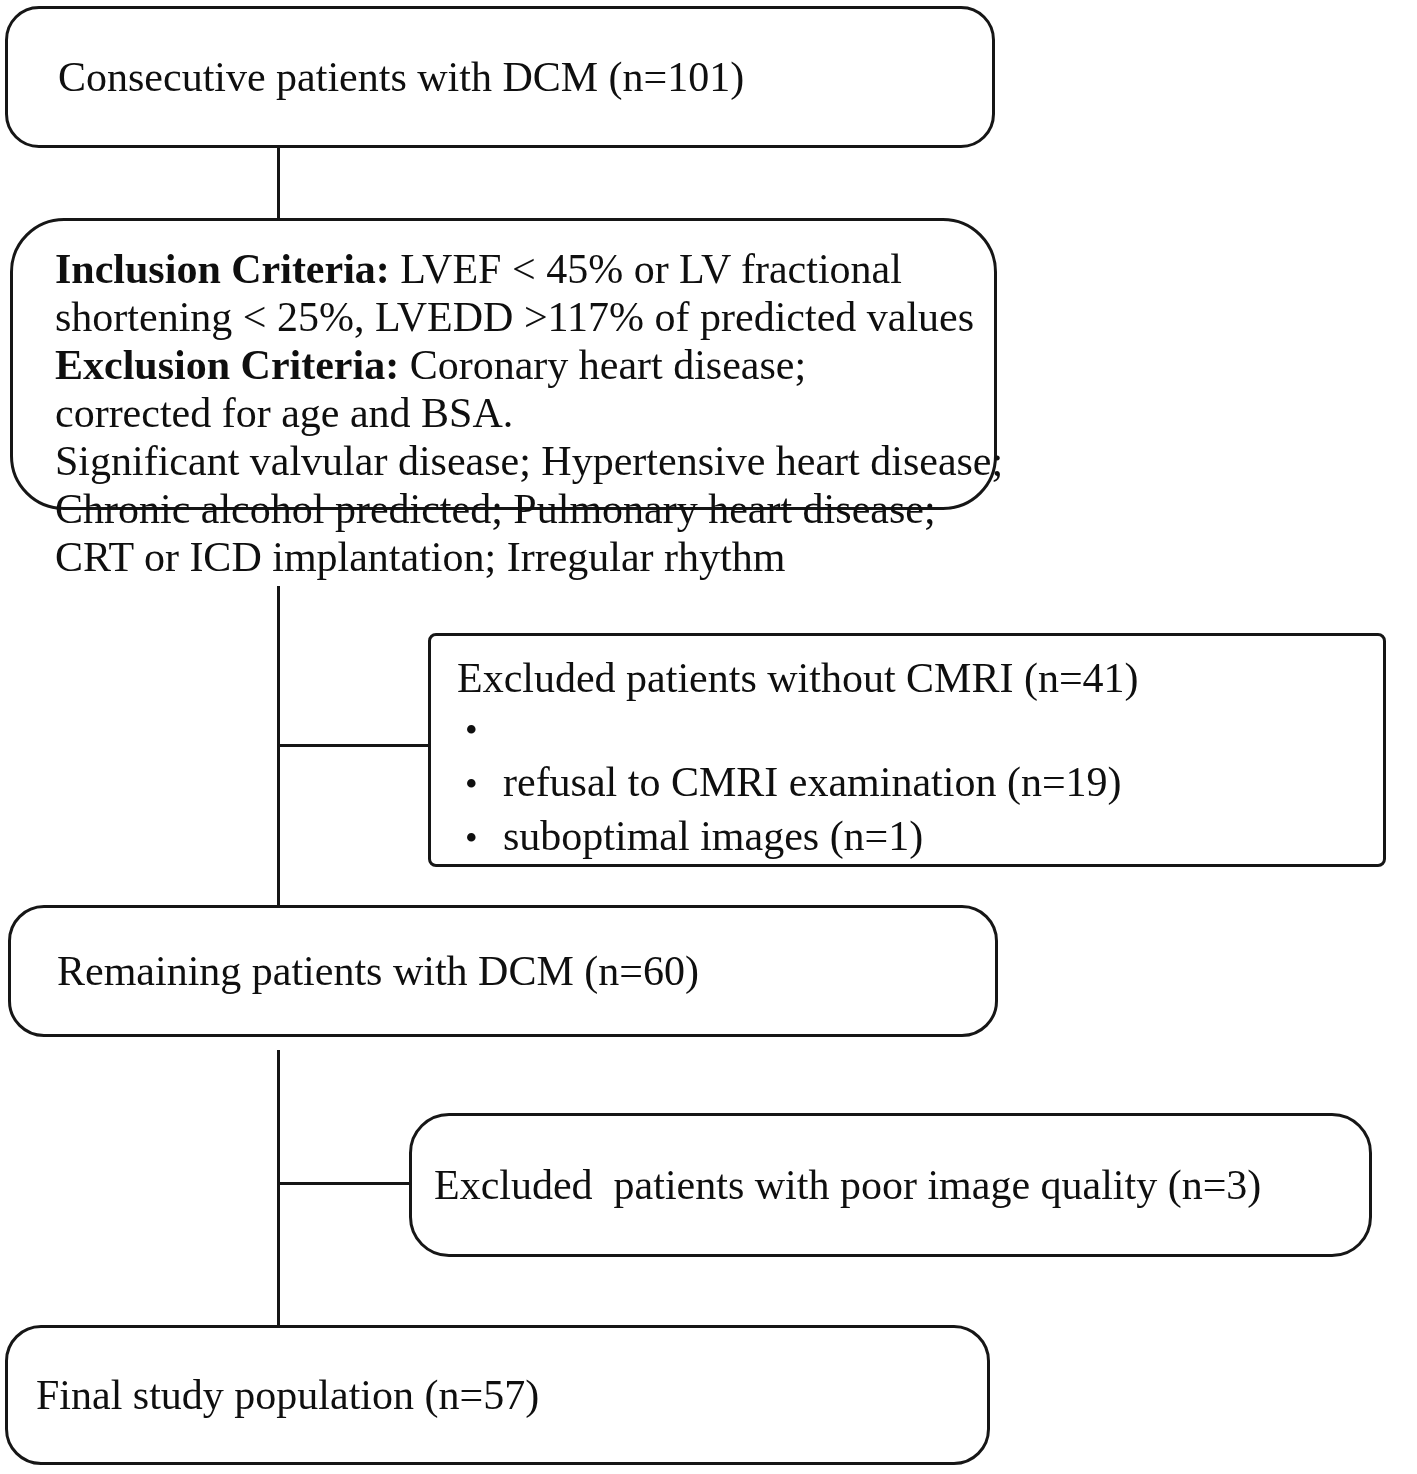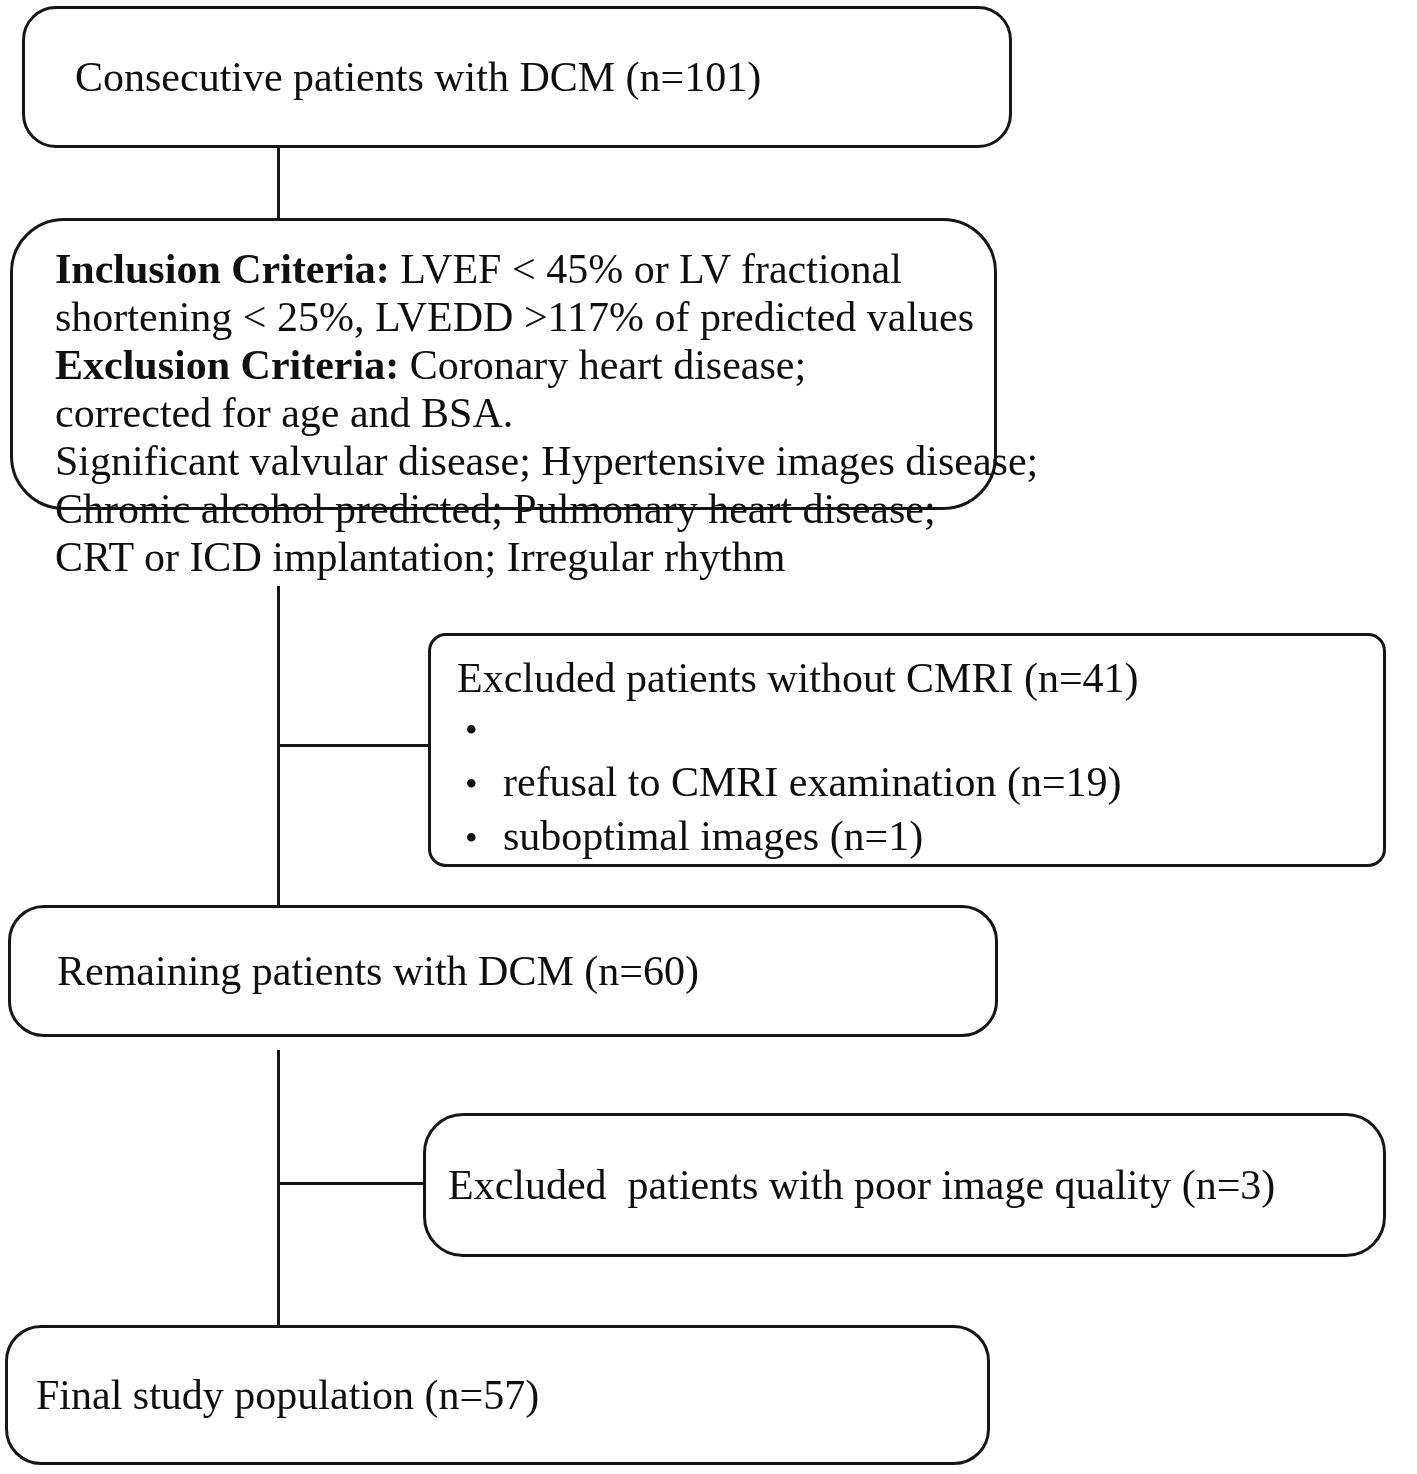--- a/index.html
+++ b/index.html
@@ -25,25 +25,25 @@
   }
   .single {
     display: flex;
     align-items: center;
     white-space: nowrap;
   }
   .nowrap { white-space: nowrap; }
   .pre { white-space: pre; }
   .bold { font-weight: bold; }
 
-  #box-consecutive { left: 22px;  top: 6px;    width: 990px; height: 142px; border-radius: 34px; padding-left: 50px; }
+  #box-consecutive { left: 5px;  top: 6px;    width: 990px; height: 142px; border-radius: 34px; padding-left: 50px; }
   #box-criteria    { left: 10px; top: 218px;  width: 987px; height: 292px; border-radius: 54px; padding: 24px 20px 0 42px; }
-  #box-excl-cmri   { left: 428px; top: 633px; width: 958px; height: 234px; border-radius: 18px; padding: 16px 20px 0 26px; line-height: 52px; }
+  #box-excl-cmri   { left: 428px; top: 633px; width: 958px; height: 234px; border-radius: 8px; padding: 16px 20px 0 26px; line-height: 52px; }
   #box-remaining   { left: 8px;  top: 905px;  width: 990px; height: 132px; border-radius: 36px; padding-left: 46px; }
-  #box-excl-qual   { left: 423px; top: 1113px; width: 963px; height: 144px; border-radius: 40px; padding-left: 22px; }
+  #box-excl-qual   { left: 409px; top: 1113px; width: 963px; height: 144px; border-radius: 40px; padding-left: 22px; }
   #box-final       { left: 5px;  top: 1325px; width: 985px; height: 140px; border-radius: 36px; padding-left: 28px; }
 
   .line {
     position: absolute;
     background: #161616;
   }
   #conn-v1 { left: 277px; top: 148px;  width: 3px;   height: 72px;  }
   #conn-v2 { left: 277px; top: 586px;  width: 3px;   height: 320px; }
   #conn-h1 { left: 280px; top: 744px;  width: 148px; height: 3px;   }
   #conn-v3 { left: 277px; top: 1050px; width: 3px;   height: 276px; }
@@ -71,21 +71,21 @@
     <span>Consecutive patients with DCM (n=101)</span>
   </div>
 
   <div class="line" id="conn-v1"></div>
 
   <div class="fbox" id="box-criteria">
     <div class="nowrap"><span class="bold">Inclusion Criteria:</span><span class="pre"> LVEF &lt; 45% or LV fractional</span></div>
     <div class="nowrap">shortening &lt; 25%, LVEDD &gt;117% of predicted values</div>
     <div class="nowrap"><span class="bold">Exclusion Criteria:</span><span class="pre"> Coronary heart disease;</span></div>
     <div class="nowrap">corrected for age and BSA.</div>
-    <div class="nowrap">Significant valvular disease; Hypertensive images disease;</div>
+    <div class="nowrap">Significant valvular disease; Hypertensive heart disease;</div>
     <div class="nowrap">Chronic alcohol predicted; Pulmonary heart disease;</div>
     <div class="nowrap">CRT or ICD implantation; Irregular rhythm</div>
   </div>
 
   <div class="line" id="conn-v2"></div>
   <div class="line" id="conn-h1"></div>
 
   <div class="fbox" id="box-excl-cmri">
     <div class="nowrap">Excluded patients without CMRI (n=41)</div>
     <div class="bullet-row">

